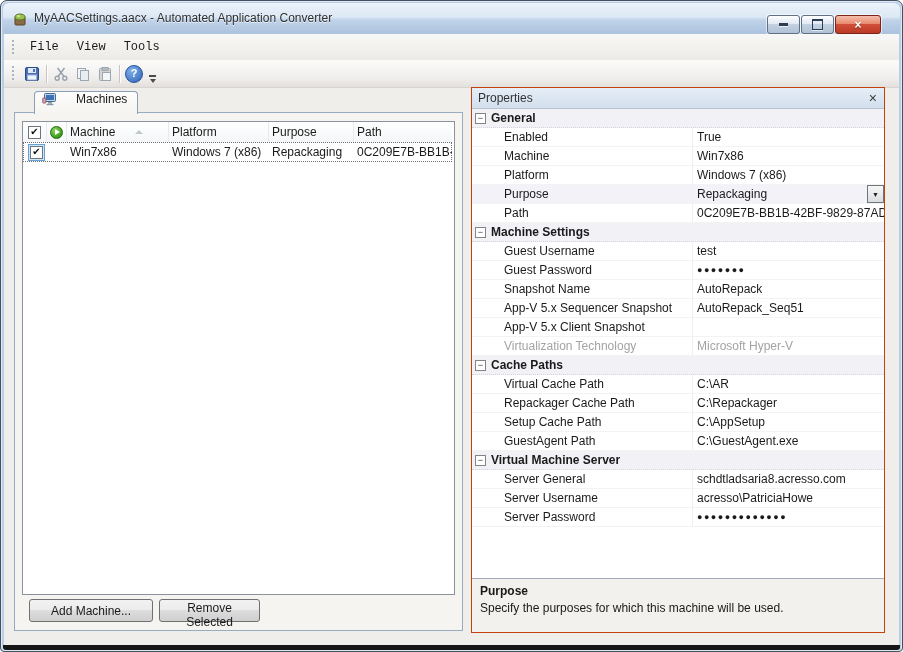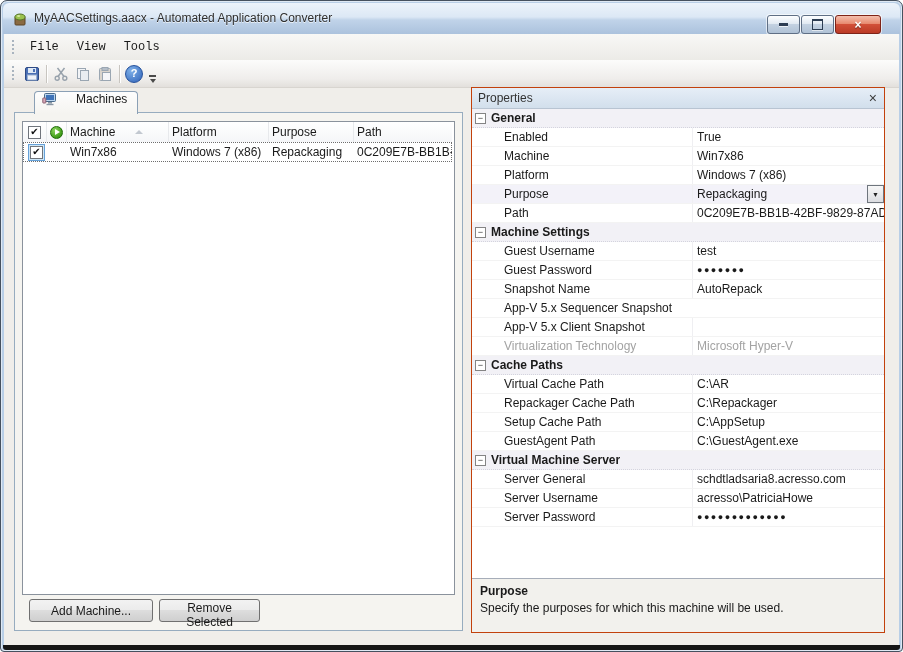--- a/index.html
+++ b/index.html
@@ -281,20 +281,21 @@
       <div class="prow">
         <div class="plabel">Guest Password</div>
         <div class="pvalue pw">●●●●●●●</div>
       </div>
       <div class="prow">
         <div class="plabel">Snapshot Name</div>
         <div class="pvalue">AutoRepack</div>
       </div>
       <div class="prow">
         <div class="plabel">App-V 5.x Sequencer Snapshot</div>
+        <div class="pvalue">AutoRepack_Seq51</div>
       </div>
       <div class="prow">
         <div class="plabel">App-V 5.x Client Snapshot</div>
         <div class="pvalue"></div>
       </div>
       <div class="prow dim">
         <div class="plabel">Virtualization Technology</div>
         <div class="pvalue">Microsoft Hyper-V</div>
       </div>
 

